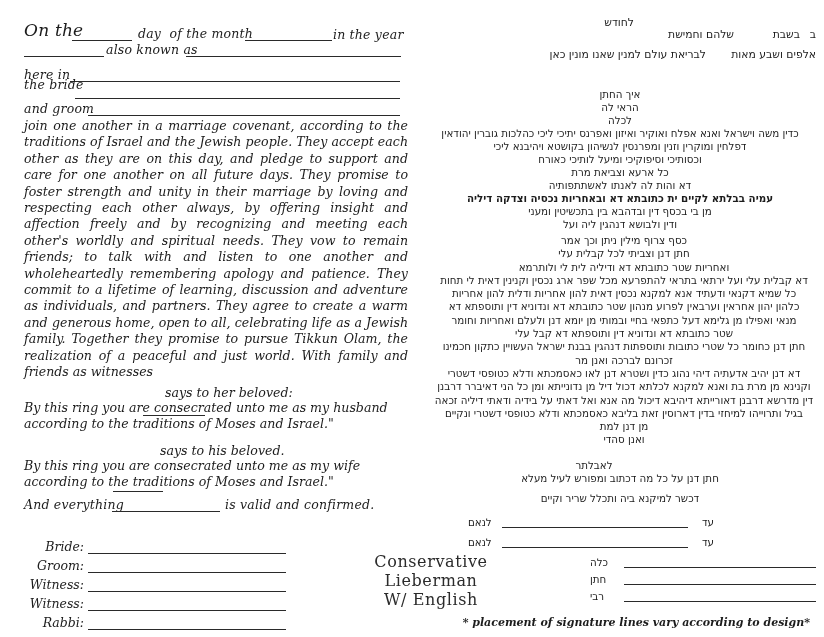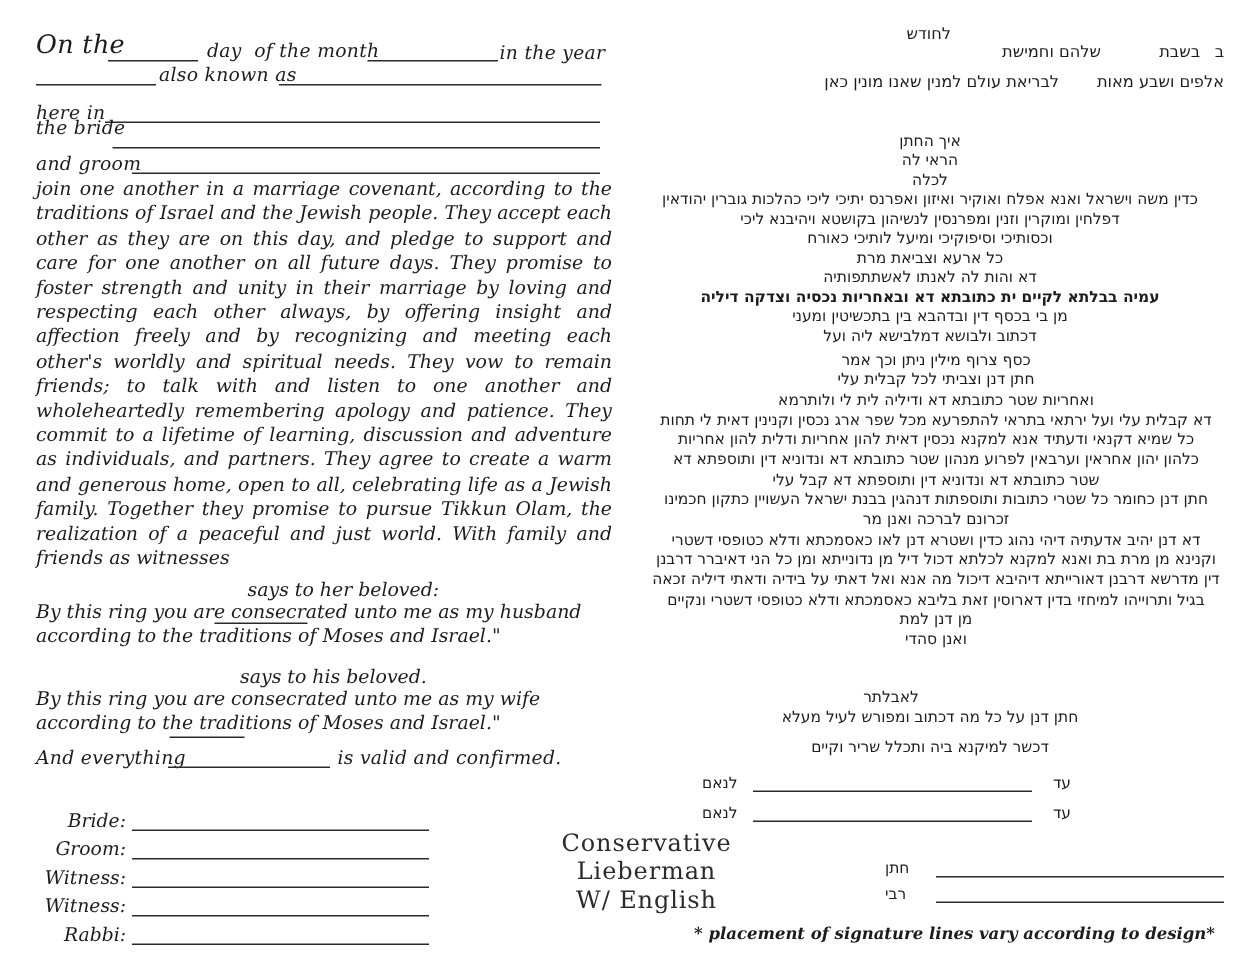--- a/index.html
+++ b/index.html
@@ -258,29 +258,30 @@
     <div class="heb-line" style="right:8px; top:88px; width:392px;">איך החתן</div>
     <div class="heb-line" style="right:8px; top:101px; width:392px;">הראי לה</div>
     <div class="heb-line" style="right:8px; top:114px; width:392px;">לכלה</div>
     <div class="heb-line" style="right:8px; top:127px; width:392px;">כדין משה וישראל ואנא אפלח ואוקיר ואיזון ואפרנס יתיכי ליכי כהלכות גוברין יהודאין</div>
     <div class="heb-line" style="right:8px; top:140px; width:392px;">דפלחין ומוקרין וזנין ומפרנסין לנשיהון בקושטא ויהיבנא ליכי</div>
     <div class="heb-line" style="right:8px; top:153px; width:392px;">וכסותיכי וסיפוקיכי ומיעל לותיכי כאורח</div>
     <div class="heb-line" style="right:8px; top:166px; width:392px;">כל ארעא וצביאת מרת</div>
     <div class="heb-line" style="right:8px; top:179px; width:392px;">דא והות לה לאנתו לאשתתפותיה</div>
     <div class="heb-line" style="right:8px; top:192px; width:392px;font-weight:bold;">עמיה בבלתא לקיים ית כתובתא דא ובאחריות נכסיה וצדקה דיליה</div>
     <div class="heb-line" style="right:8px; top:205px; width:392px;">מן בי בכסף דין ובדהבא בין בתכשיטין ומעני</div>
-    <div class="heb-line" style="right:8px; top:218px; width:392px;">דכתוב ולבושא דמלבישא ליה ועל</div>
+    <div class="heb-line" style="right:8px; top:218px; width:392px;">ודין ולבושא דנהגין ליה ועל</div>
 
     <div class="heb-body">
       <div>כסף צרוף מילין ניתן וכך אמר</div>
       <div>חתן דנן וצביתי לכל קבלית עלי</div>
       <div>ואחריות שטר כתובתא דא ודיליה לית לי ולותרמא</div>
       <div>דא קבלית עלי ועל ירתאי בתראי להתפרעא מכל שפר ארג נכסין וקנינין דאית לי תחות</div>
       <div>כל שמיא דקנאי ודעתיד אנא למקנא נכסין דאית להון אחריות ודלית להון אחריות</div>
       <div>כלהון יהון אחראין וערבאין לפרוע מנהון שטר כתובתא דא ונדוניא דין ותוספתא דא</div>
+      <div>מנאי ואפילו מן גלימא דעל כתפאי בחיי ובמותי מן יומא דנן ולעלם ואחריות וחומר</div>
       <div>שטר כתובתא דא ונדוניא דין ותוספתא דא קבל עלי</div>
       <div>חתן דנן כחומר כל שטרי כתובות ותוספתות דנהגין בבנת ישראל העשויין כתקון חכמינו</div>
       <div>זכרונם לברכה ואנן מר</div>
       <div>דא דנן יהיב אדעתיה דיהי נהוג כדין ושטרא דנן לאו כאסמכתא ודלא כטופסי דשטרי</div>
       <div>וקנינא מן מרת בת ואנא למקנא לכלתא דכול דיל מן נדונייתא ומן כל הני דאיברר דרבנן</div>
       <div>דין מדרשא דרבנן דאורייתא דיהיבא דיכול מה אנא ואל דאתי על בידיה ודאתי דיליה זכאה</div>
       <div>בגיל ותרוייהו למיחזי בדין דארוסין זאת בליבא כאסמכתא ודלא כטופסי דשטרי ונקיים</div>
       <div>מן דנן למת</div>
       <div>ואנן סהדי</div>
     </div>
@@ -293,20 +294,24 @@
       <span class="lbl">עד</span>
       <span class="rule"></span>
       <span class="lbl2">לנאם</span>
     </div>
     <div class="heb-wit" style="right:110px; top:536px; width:250px;">
       <span class="lbl">עד</span>
       <span class="rule"></span>
       <span class="lbl2">לנאם</span>
     </div>
 
+    <div class="heb-wit" style="right:8px; top:556px; width:230px;">
+      <span class="rule"></span>
+      <span class="lbl2">כלה</span>
+    </div>
     <div class="heb-wit" style="right:8px; top:573px; width:230px;">
       <span class="rule"></span>
       <span class="lbl2">חתן</span>
     </div>
     <div class="heb-wit" style="right:8px; top:590px; width:230px;">
       <span class="rule"></span>
       <span class="lbl2">רבי</span>
     </div>
   </div>
 

